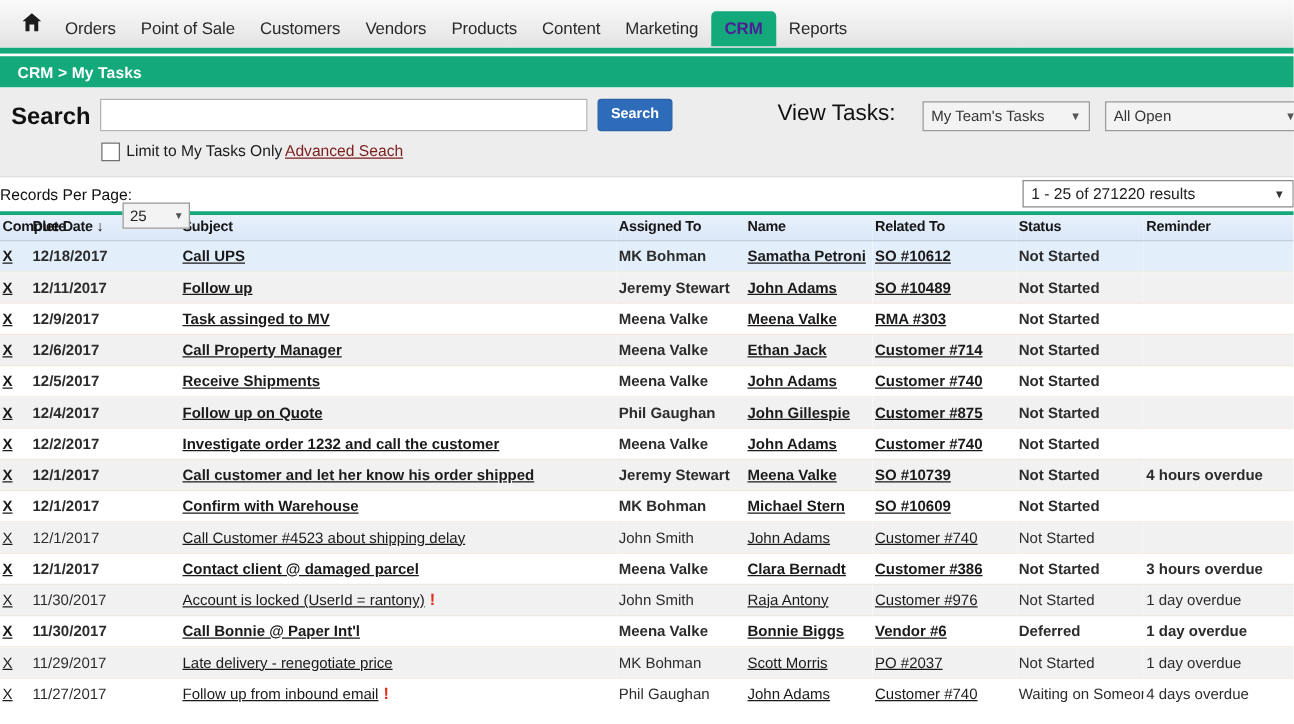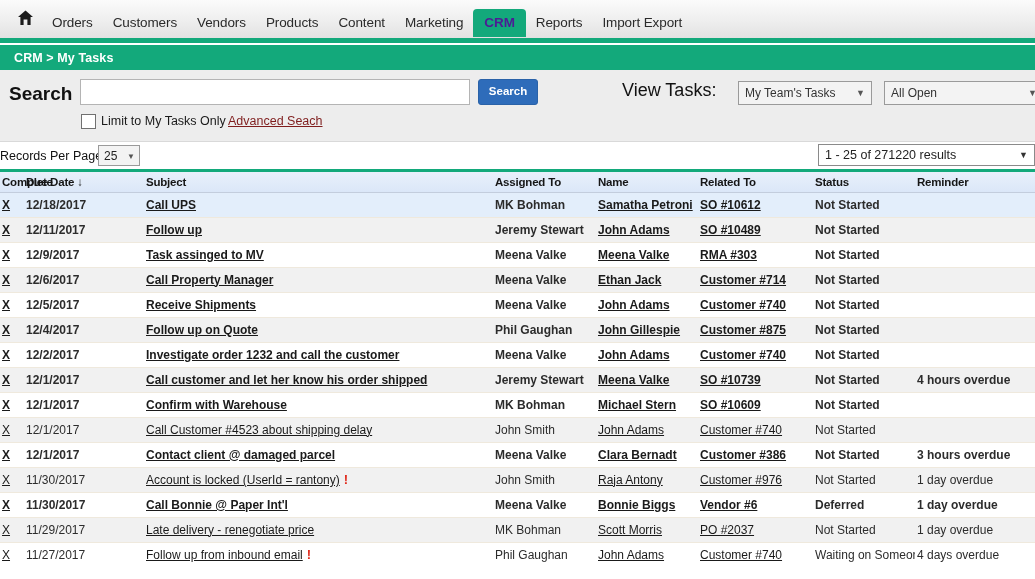--- a/index.html
+++ b/index.html
@@ -161,22 +161,22 @@
     border-bottom: 3px solid #13a97b;
   }
   #rpp-label {
     position: absolute;
     left: 0px; top: 7px;
     font-size: 12.5px;
     color: #111;
   }
   #rpp-select {
     position: absolute;
-    left: 98px; top: 3px;
-    width: 42px; height: 21px;
+    left: 98px; top: 20px;
+    width: 54px; height: 21px;
     background: #f3f3f3;
     border: 1px solid #9a9a9a;
     font-size: 12px;
     color: #222;
     display: flex;
     align-items: center;
     padding-left: 5px;
     cursor: pointer;
   }
   #rpp-select .caret {
@@ -266,28 +266,28 @@
 <body>
 
 <div id="topnav">
   <div id="home-btn">
     <svg width="17" height="16" viewBox="0 0 17 16">
       <path d="M8.5 0.5 L16 7 L13.6 7 L13.6 15 L10.4 15 L10.4 9.6 L6.6 9.6 L6.6 15 L3.4 15 L3.4 7 L1 7 Z" fill="#1c1c1c"></path>
     </svg>
   </div>
   <div id="nav-items" style="display:flex;align-items:center;">
       <div class="navitem">Orders</div>
+      <div class="navitem">Point of Sale</div>
       <div class="navitem">Customers</div>
       <div class="navitem">Vendors</div>
       <div class="navitem">Products</div>
       <div class="navitem">Content</div>
       <div class="navitem">Marketing</div>
       <div class="navitem active">CRM</div>
       <div class="navitem">Reports</div>
-      <div class="navitem">Import Export</div>
     </div>
 </div>
 
 <div id="green-rule"></div>
 <div id="white-rule"></div>
 <div id="breadcrumb-bar">
   <span>CRM &gt; My Tasks</span>
 </div>
 
 <div id="search-panel"></div>

